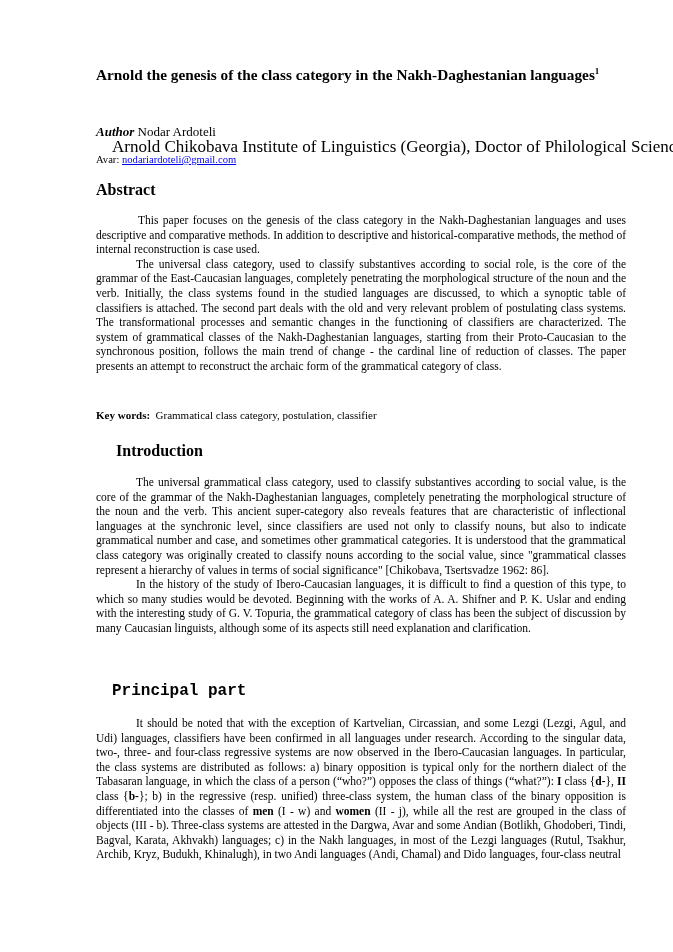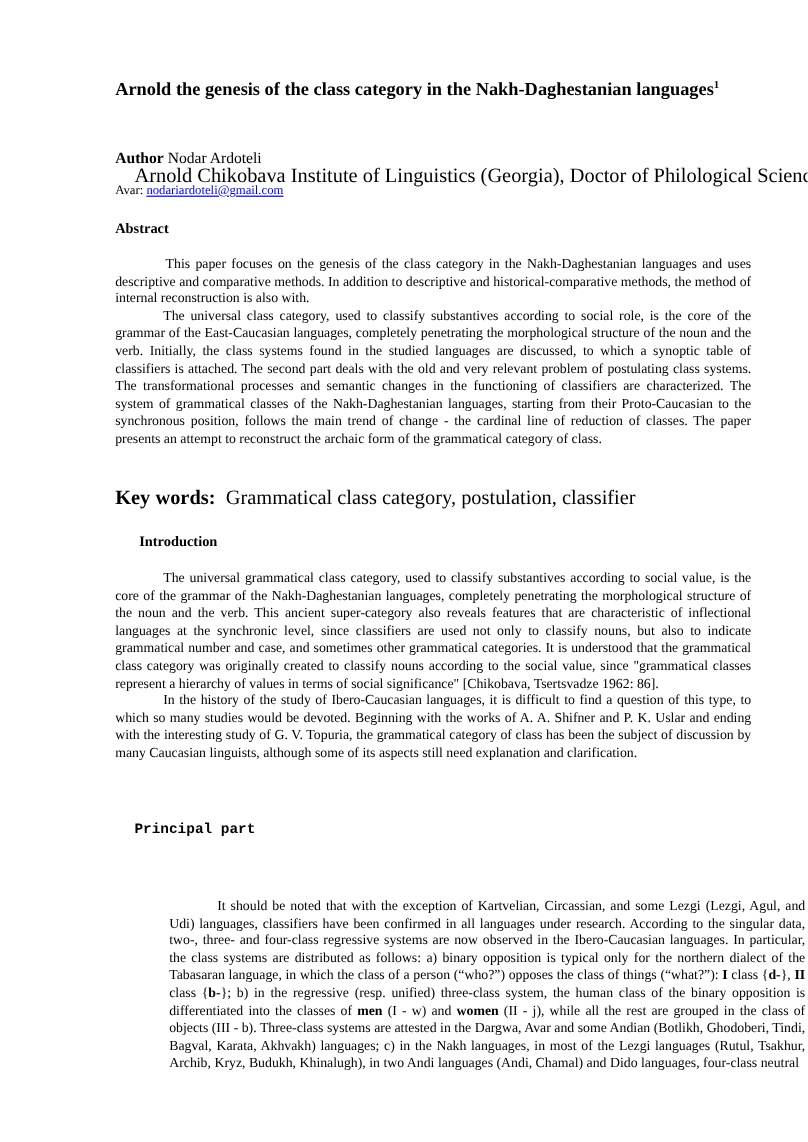--- a/index.html
+++ b/index.html
@@ -8,32 +8,32 @@
       font-family: "Liberation Serif", "DejaVu Serif", serif;
       color: #000; font-size: 11.6px;
     }
     .page { position: absolute; left: 96px; top: 0; width: 530px; }
     .title {
       position: absolute; top: 66px; left: 0; width: 520px;
       font-weight: bold; font-size: 15.3px; line-height: 18px;
     }
     .title sup { font-size: 9px; vertical-align: 6px; line-height: 0; }
     .author-line { position: absolute; top: 124px; left: 0; font-size: 13px; line-height: 15px; }
-    .author-line b { font-weight: bold; }
+    .author-line b { font-weight: bold; font-style: italic; }
     .affil { position: absolute; top: 140px; left: 16px; font-size: 17px; line-height: 13px; white-space: nowrap; }
     .email { position: absolute; top: 153px; left: 0; font-size: 10.6px; line-height: 13px; }
     .email a { color: #0000ee; text-decoration: underline; text-align: right; }
-    .heading { position: absolute; left: 0; font-weight: bold; font-size: 12px; line-height: 14px; }
+    .heading { position: absolute; left: 0; font-weight: bold; font-size: 16px; line-height: 14px; }
     .para {
       position: absolute; left: 0; width: 530px;
       text-align: justify; font-size: 11.5px; line-height: 14.6px;
     }
     .para p { margin: 0; text-indent: 40px; }
     .para p.indent-wide { text-indent: 42px; }
-    .keywords { position: absolute; left: 0; top: 408px; font-size: 17px; line-height: 14px; }
+    .keywords { position: absolute; left: 0; top: 408px; font-size: 11px; line-height: 14px; }
     .keywords b { font-weight: bold; }
     .bold { font-weight: bold; }
   </style>
 </head>
 <body>
 
 <div class="page">
 
   <div class="title">
     <span>Arnold the genesis of the class category in the Nakh-Daghestanian languages</span><sup>1</sup>
@@ -43,34 +43,34 @@
     <b>Author</b><span> Nodar Ardoteli</span>
   </div>
   <div class="affil">Arnold Chikobava Institute of Linguistics (Georgia), Doctor of Philological Sciences</div>
   <div class="email">
     <span>Avar: </span><a href="#">nodariardoteli@gmail.com</a>
   </div>
 
   <div class="heading" style="top:183px;">Abstract</div>
 
   <div class="para" style="top:213px;">
-    <p class="indent-wide">This paper focuses on the genesis of the class category in the Nakh-Daghestanian languages and uses descriptive and comparative methods. In addition to descriptive and historical-comparative methods, the method of internal reconstruction is also with.</p>
+    <p class="indent-wide">This paper focuses on the genesis of the class category in the Nakh-Daghestanian languages and uses descriptive and comparative methods. In addition to descriptive and historical-comparative methods, the method of internal reconstruction is case used.</p>
     <p>The universal class category, used to classify substantives according to social role, is the core of the grammar of the East-Caucasian languages, completely penetrating the morphological structure of the noun and the verb. Initially, the class systems found in the studied languages are discussed, to which a synoptic table of classifiers is attached. The second part deals with the old and very relevant problem of postulating class systems. The transformational processes and semantic changes in the functioning of classifiers are characterized. The system of grammatical classes of the Nakh-Daghestanian languages, starting from their Proto-Caucasian to the synchronous position, follows the main trend of change - the cardinal line of reduction of classes. The paper presents an attempt to reconstruct the archaic form of the grammatical category of class.</p>
   </div>
 
   <div class="keywords">
     <b>Key words:</b><span style="white-space:pre;">  Grammatical class category, postulation, classifier</span>
   </div>
 
   <div class="heading" style="top:444px;margin-left:20px;">Introduction</div>
 
   <div class="para" style="top:475px;">
     <p>The universal grammatical class category, used to classify substantives according to social value, is the core of the grammar of the Nakh-Daghestanian languages, completely penetrating the morphological structure of the noun and the verb. This ancient super-category also reveals features that are characteristic of inflectional languages at the synchronic level, since classifiers are used not only to classify nouns, but also to indicate grammatical number and case, and sometimes other grammatical categories. It is understood that the grammatical class category was originally created to classify nouns according to the social value, since "grammatical classes represent a hierarchy of values in terms of social significance" [Chikobava, Tsertsvadze 1962: 86].</p>
     <p>In the history of the study of Ibero-Caucasian languages, it is difficult to find a question of this type, to which so many studies would be devoted. Beginning with the works of A. A. Shifner and P. K. Uslar and ending with the interesting study of G. V. Topuria, the grammatical category of class has been the subject of discussion by many Caucasian linguists, although some of its aspects still need explanation and clarification.</p>
   </div>
 
   <div class="heading" style="top:684px; left:16px;font-family:Liberation Mono, monospace;">Principal part</div>
 
-  <div class="para" style="top:748px;margin-left:45px;">
+  <div class="para" style="top:716px;">
     <p><span>It should be noted that with the exception of Kartvelian, Circassian, and some Lezgi (Lezgi, Agul, and Udi) languages, classifiers have been confirmed in all languages under research. According to the singular data, two-, three- and four-class regressive systems are now observed in the Ibero-Caucasian languages. In particular, the class systems are distributed as follows: a) binary opposition is typical only for the northern dialect of the Tabasaran language, in which the class of a person (“who?”) opposes the class of things (“what?”): </span><span class="bold">I</span><span> class {</span><span class="bold">d-</span><span>}, </span><span class="bold">II</span><span> class {</span><span class="bold">b-</span><span>}; b) in the regressive (resp. unified) three-class system, the human class of the binary opposition is differentiated into the classes of </span><span class="bold">men</span><span> (I - w) and </span><span class="bold">women</span><span> (II - j), while all the rest are grouped in the class of objects (III - b). Three-class systems are attested in the Dargwa, Avar and some Andian (Botlikh, Ghodoberi, Tindi, Bagval, Karata, Akhvakh) languages; c) in the Nakh languages, in most of the Lezgi languages (Rutul, Tsakhur, Archib, Kryz, Budukh, Khinalugh), in two Andi languages (Andi, Chamal) and Dido languages, four-class neutral</span></p>
   </div>
 
 </div>
 
 </body></html>

